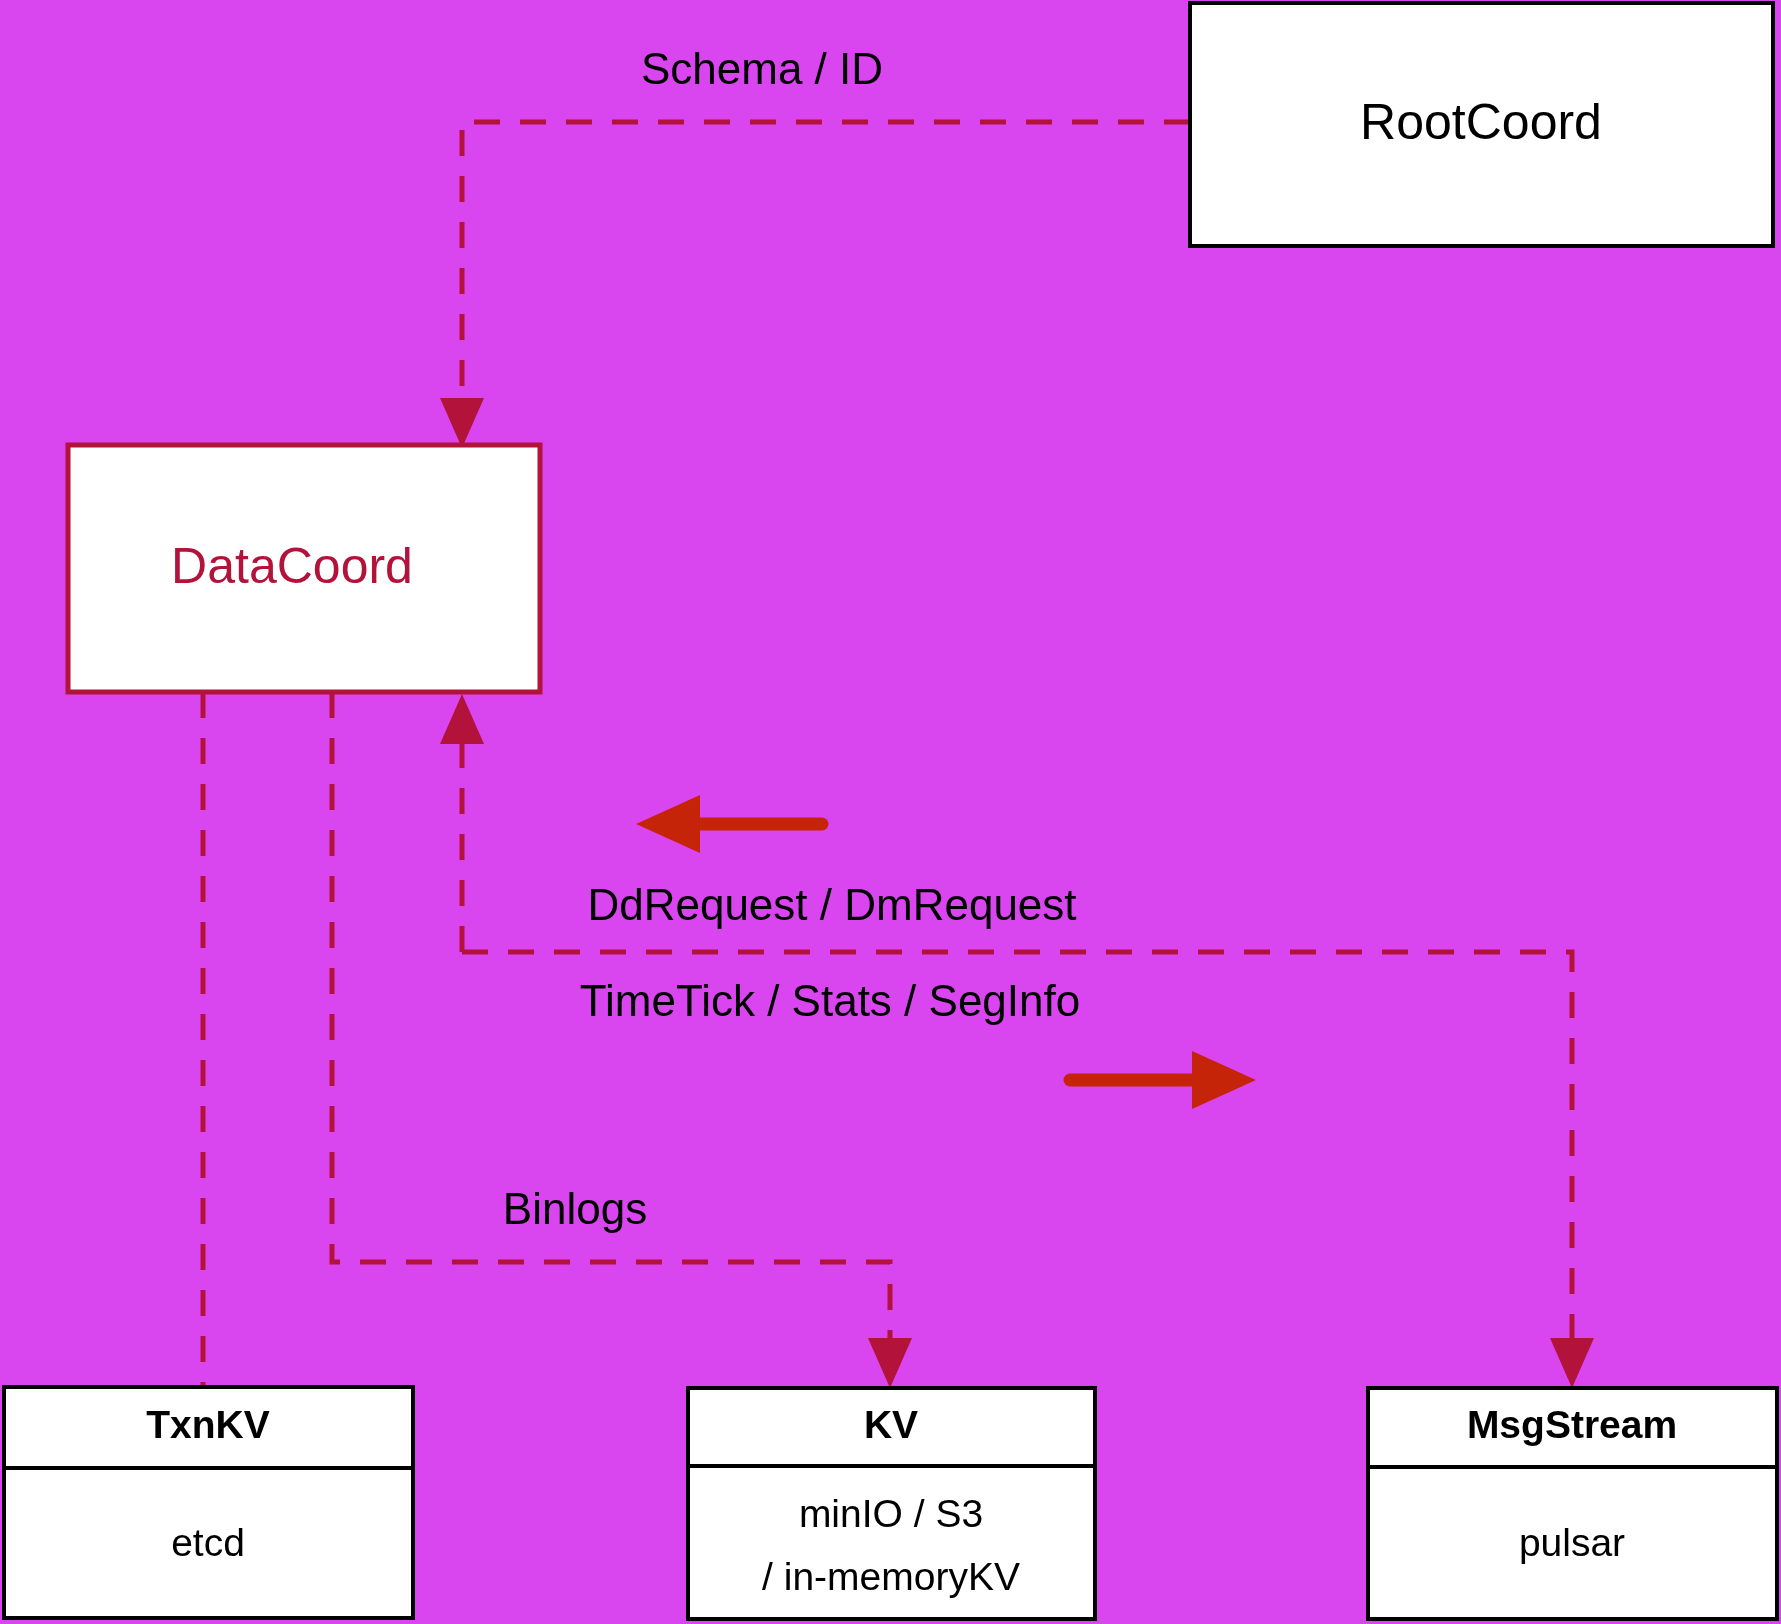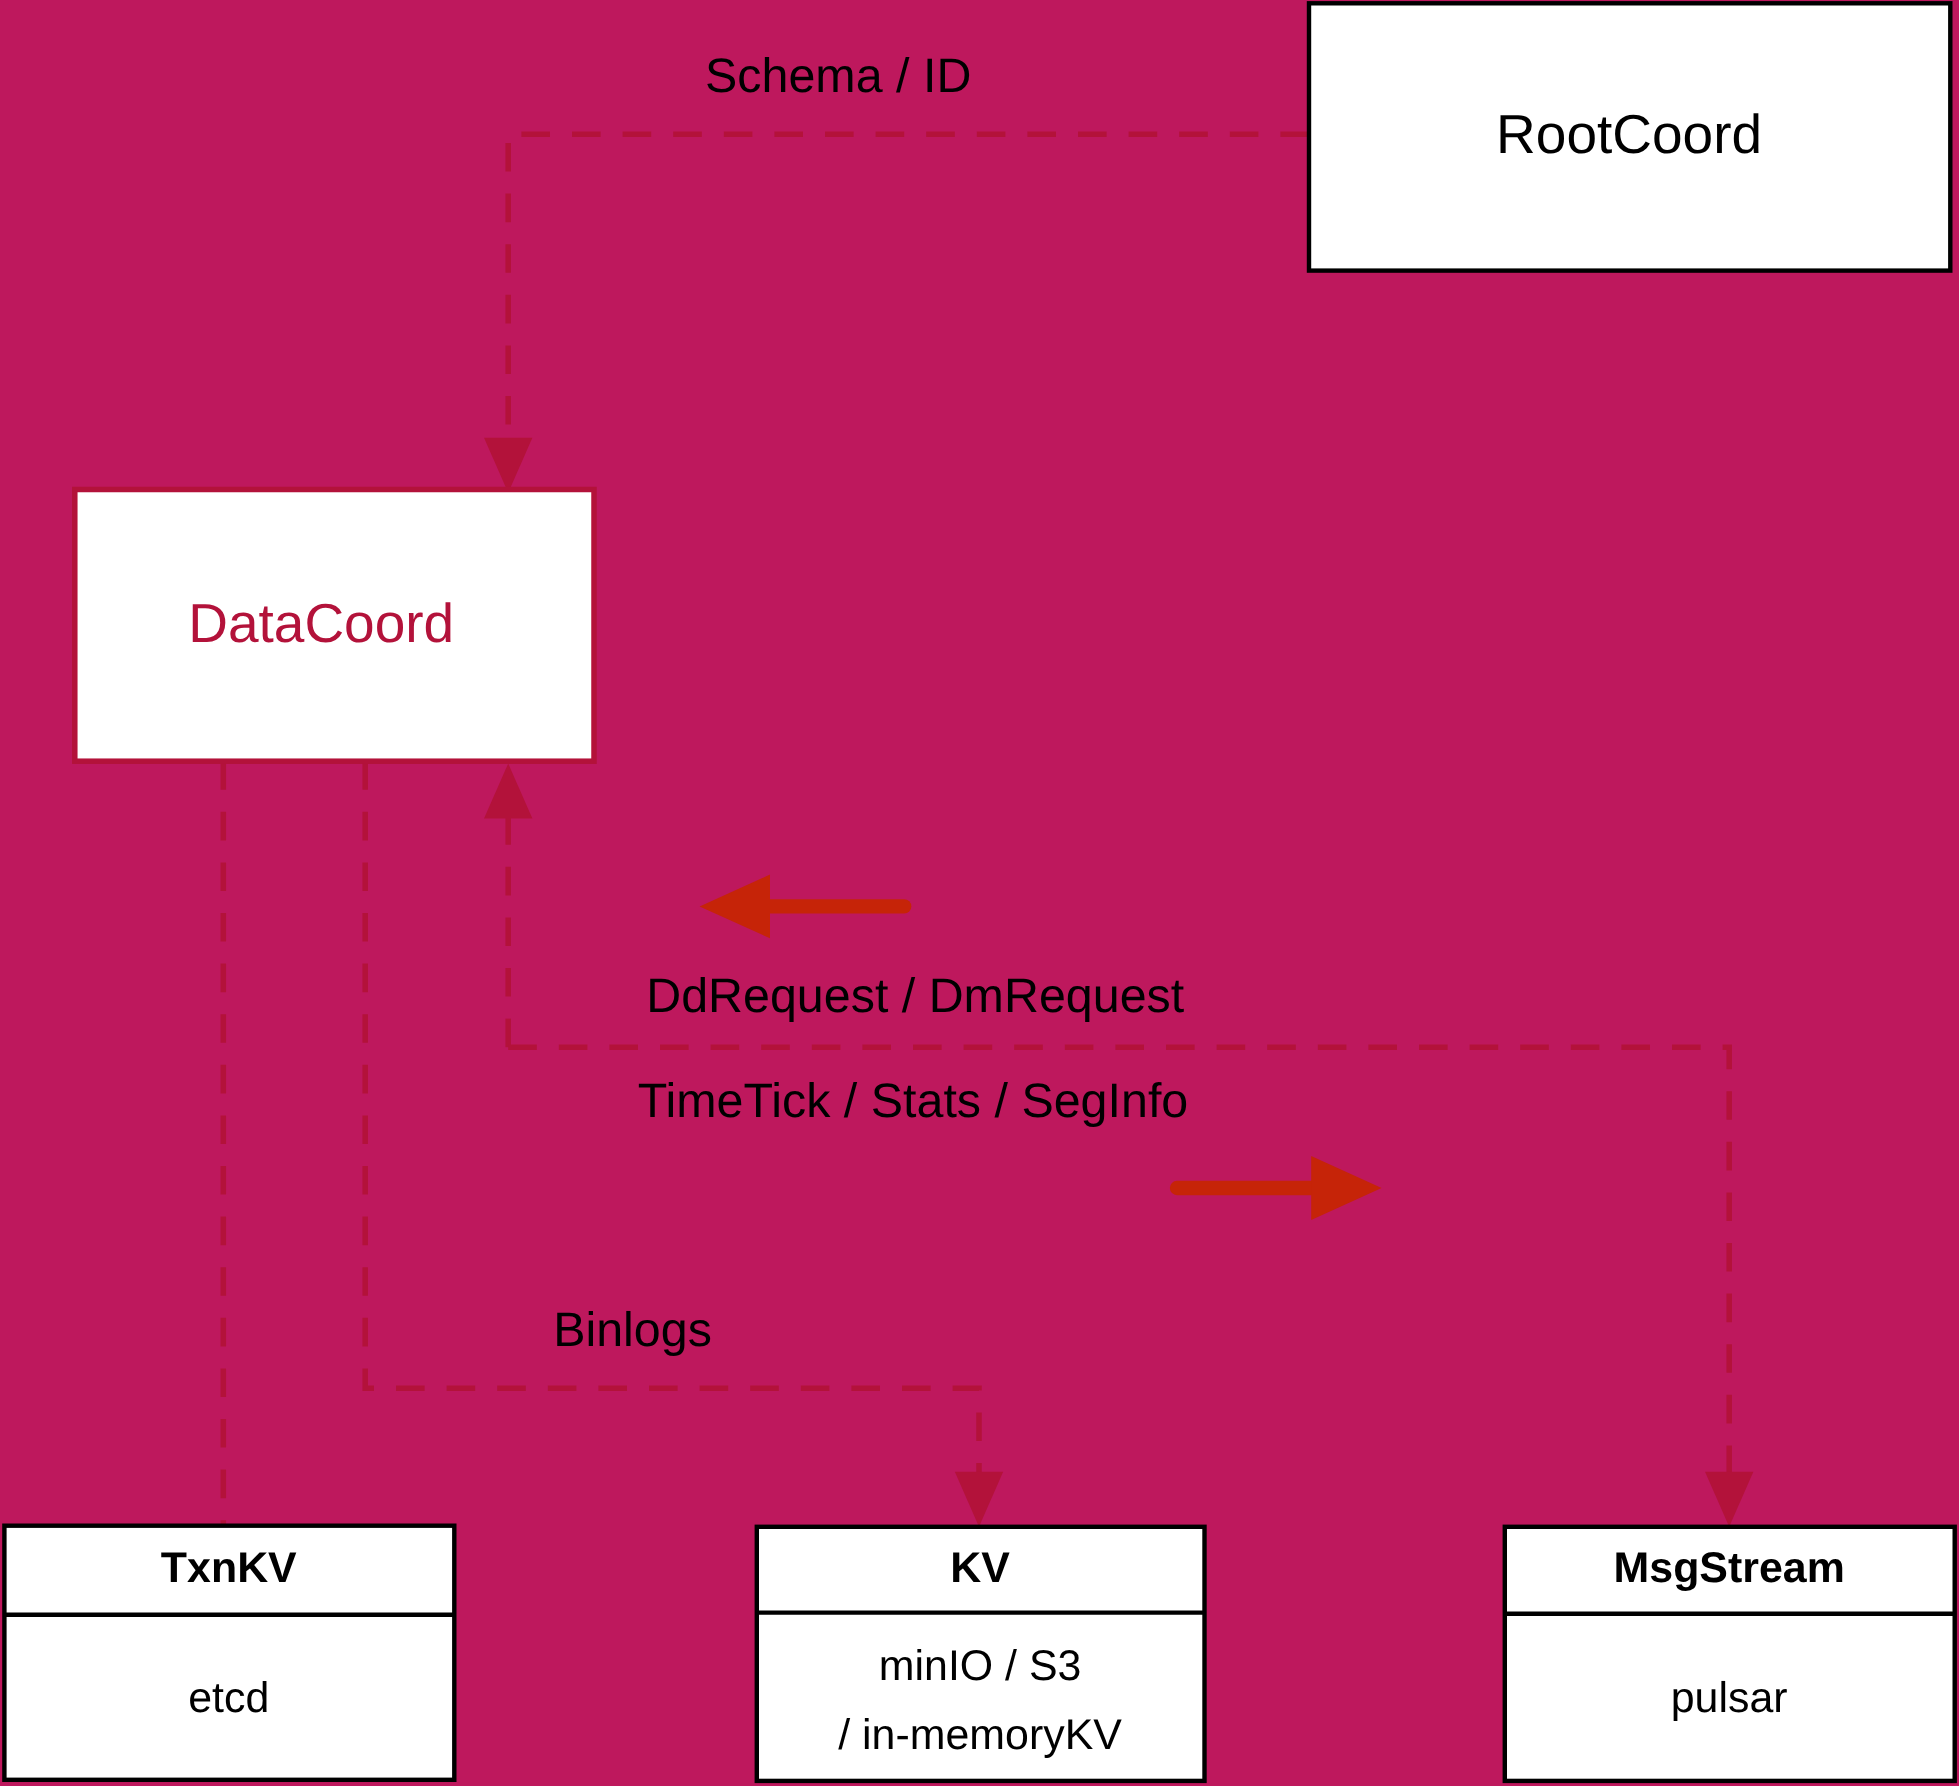--- a/index.html
+++ b/index.html
@@ -7,21 +7,21 @@
     padding: 0;
     background: #ffffff;
   }
   body {
     font-family: "Liberation Sans", sans-serif;
   }
   #diagram-root {
     position: relative;
     width: 1781px;
     height: 1624px;
-    background: #be185d;
+    background: #d946ef;
     overflow: hidden;
   }
   svg#diagram-canvas {
     position: absolute;
     top: 0;
     left: 0;
     width: 1781px;
     height: 1624px;
   }
   .node-box-black {

